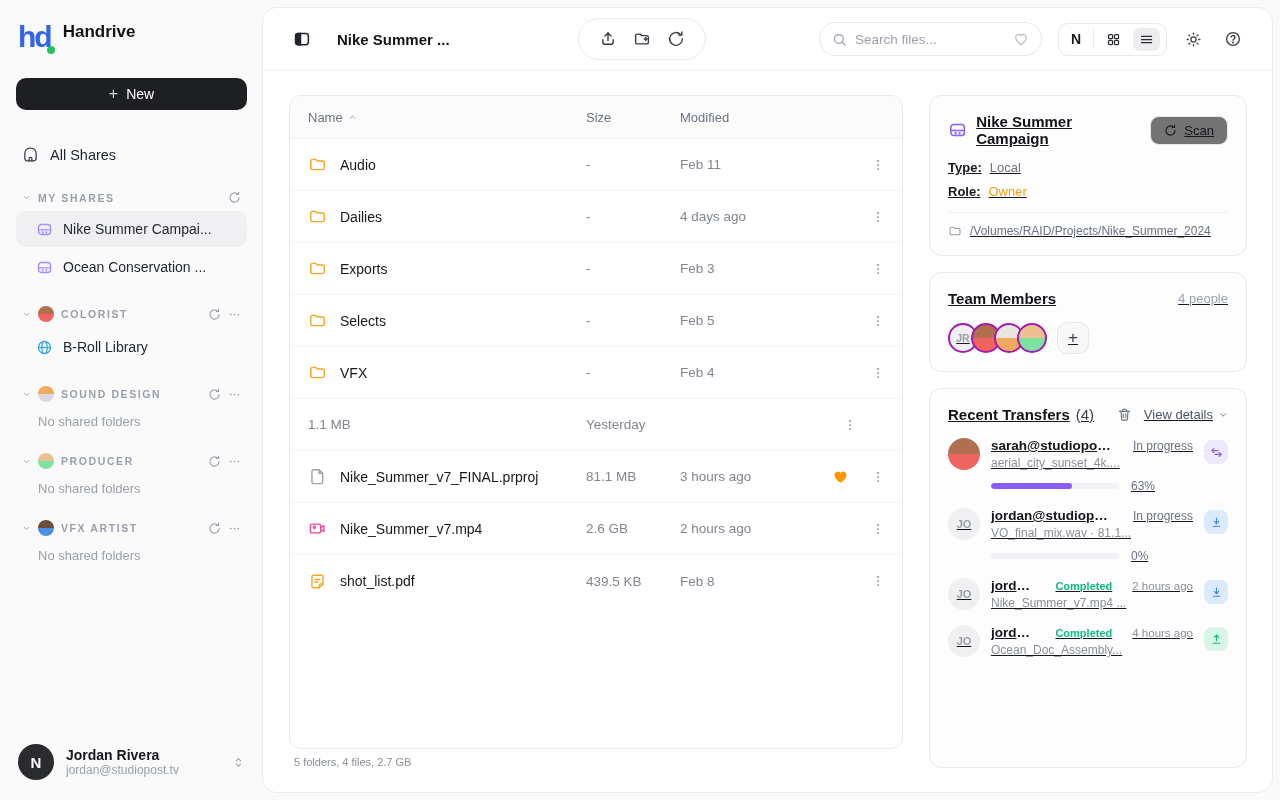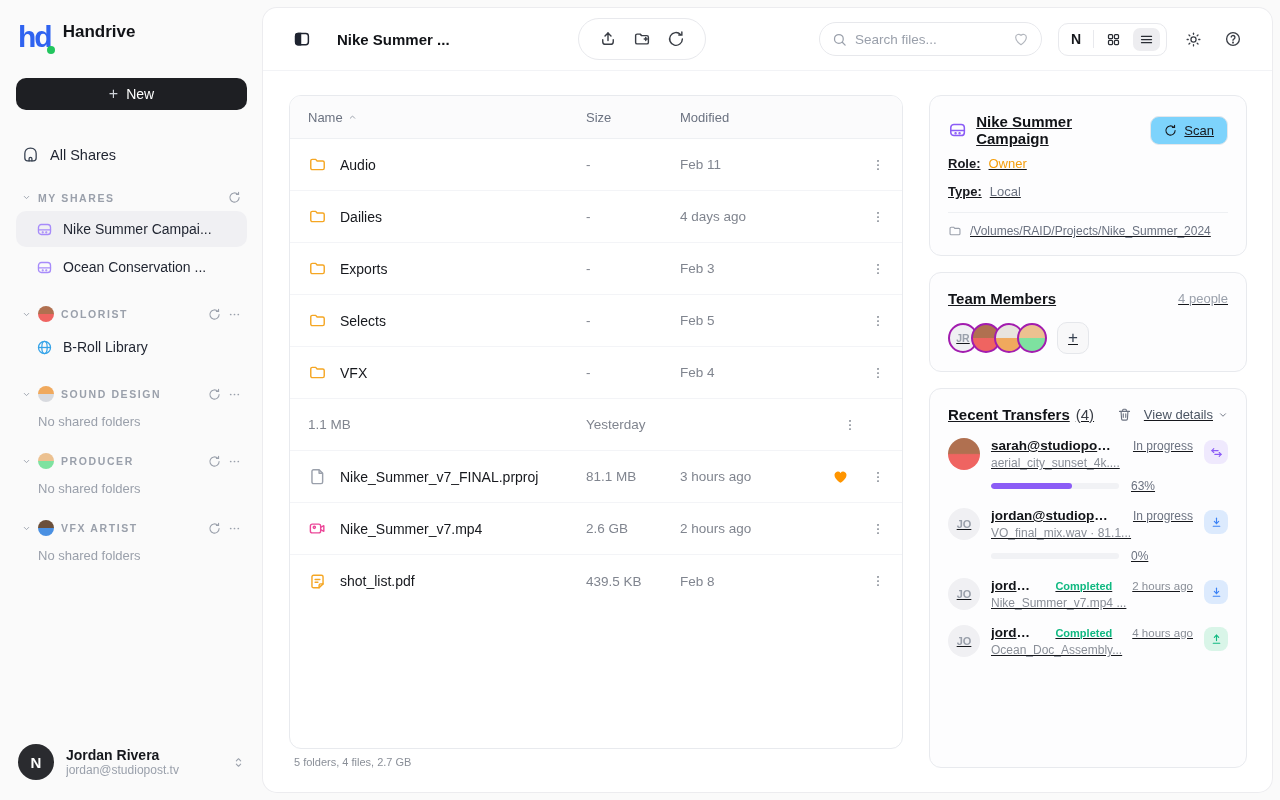--- a/index.html
+++ b/index.html
@@ -78,21 +78,21 @@
   .size-cell,.mod-cell { font-size:13.5px; color:#80858f; }
   .fav-cell { display:flex; justify-content:center; }
   .kebab { display:flex; justify-content:flex-end; cursor:pointer; }
   .files-footer { font-size:11px; color:#8a8f98; margin:7px 0 0 5px; }
 
   
   .panel { flex:1; display:flex; flex-direction:column; gap:16px; min-width:0;text-decoration:underline; }
   .card { border:1px solid #e8eaee; border-radius:12px; background:#fdfdfe; padding:17px 18px; }
   .card-head { display:flex; align-items:center; gap:9px; }
   .card-title { font-size:15px; font-weight:700; color:#111317; }
-  .scan-btn { margin-left:auto; display:flex; align-items:center; gap:7px; border:1px solid #e5e7eb; background:#7dd3fc; border-radius:9px;
+  .scan-btn { margin-left:auto; display:flex; align-items:center; gap:7px; border:1px solid #e5e7eb; background:#737373; border-radius:9px;
               padding:6px 13px; font-size:13px; font-weight:500; color:#16181d; cursor:pointer; font-family:inherit; }
   .kv-row { display:flex; gap:8px; margin-top:13px; font-size:13px; }
   .kv-key { font-weight:700; color:#16181d; }
   .kv-val { color:#6b7280; }
   .kv-val.owner { color:#f59e0b; }
   .card-divider { height:1px; background:#eef0f3; margin:13px 0 11px; }
   .path-row { display:flex; align-items:center; gap:8px; color:#6b7280; }
   .path-row span { font-size:12px; white-space:nowrap; overflow:hidden; text-overflow:ellipsis; }
   .count-label { margin-left:auto; font-size:13px; color:#9aa0ab; }
   .avatars-row { display:flex; align-items:center; margin-top:15px; }
@@ -569,27 +569,27 @@
             </svg>
           <span class="card-title">Nike Summer Campaign</span>
           <button class="scan-btn">
             <svg width="13" height="13" viewBox="0 0 24 24" fill="none" stroke="#16181d" stroke-width="2" stroke-linecap="round">
                 <path d="M20.5 12a8.5 8.5 0 1 1-2.5-6"></path>
                 <polyline points="19.5 2.5 19.5 6.5 15.5 6.5"></polyline>
               </svg>
             <span>Scan</span>
           </button>
         </div>
+        <div class="kv-row">
+          <span class="kv-key">Type:</span>
+          <span class="kv-val">Local</span>
+        </div>
         <div class="kv-row" style="margin-top:9px;">
           <span class="kv-key">Role:</span>
           <span class="kv-val owner">Owner</span>
-        </div>
-        <div class="kv-row">
-          <span class="kv-key">Type:</span>
-          <span class="kv-val">Local</span>
         </div>
         <div class="card-divider"></div>
         <div class="path-row">
           <svg width="14" height="14" viewBox="0 0 24 24" fill="none" stroke="#9aa0ab" stroke-width="1.9" stroke-linejoin="round">
               <path d="M3.5 7.5c0-1.1.9-2 2-2h4.2l1.8 2h7a2 2 0 0 1 2 2v7a2 2 0 0 1-2 2h-13a2 2 0 0 1-2-2v-9z"></path>
             </svg>
           <span>/Volumes/RAID/Projects/Nike_Summer_2024</span>
         </div>
       </div>
 

